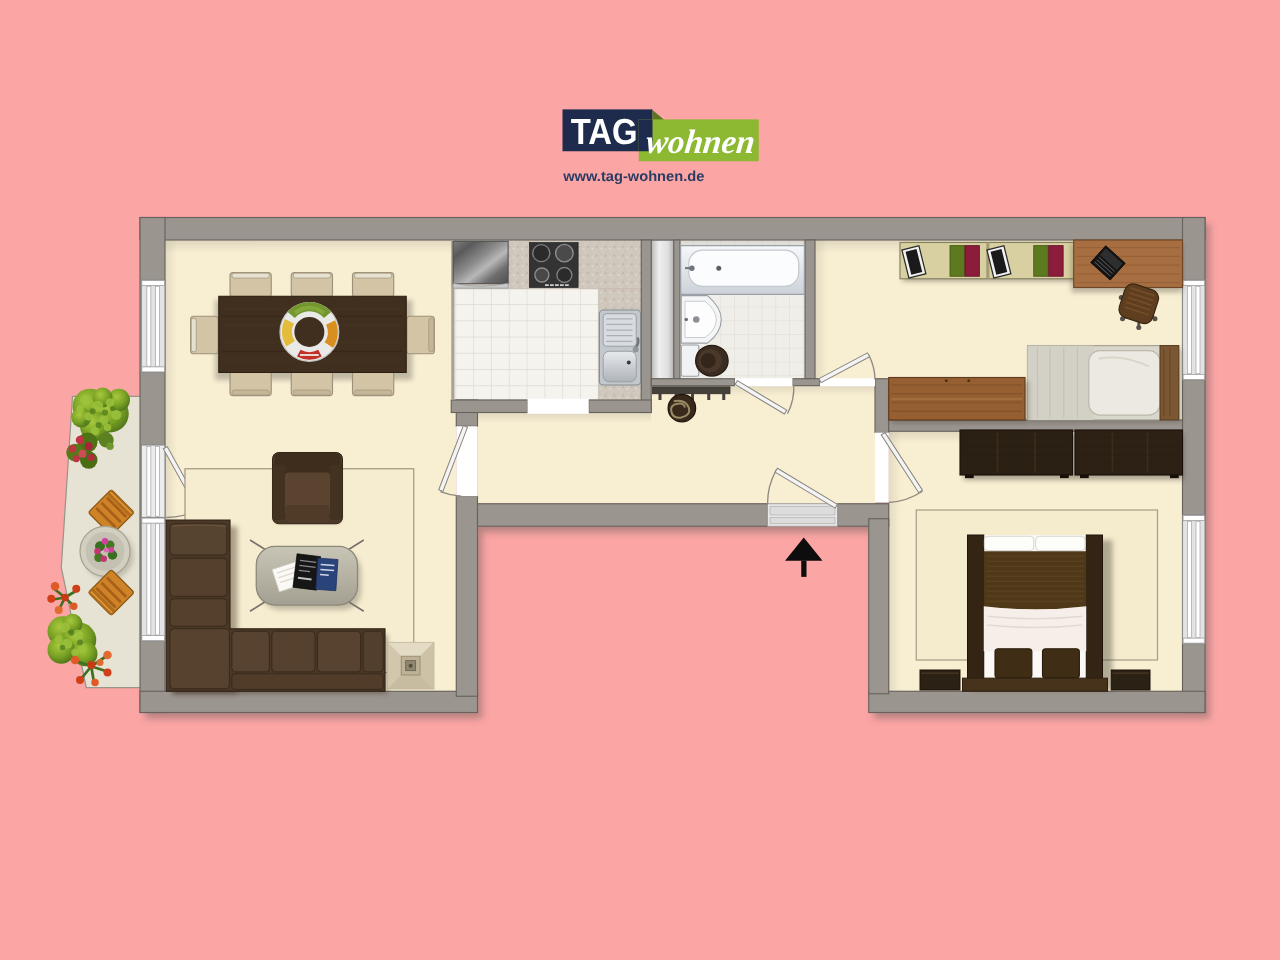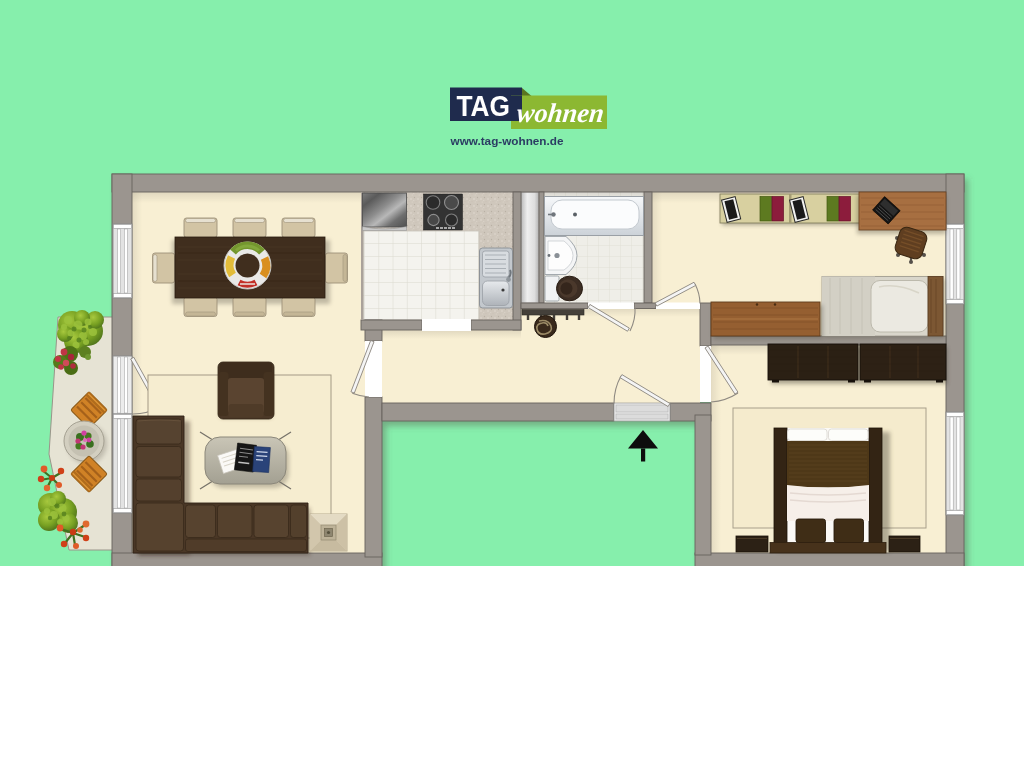--- a/index.html
+++ b/index.html
@@ -1,16 +1,16 @@
 <!DOCTYPE html>
 <html><head>
 <meta charset="utf-8">
 <style>
 html,body{margin:0;padding:0;background:#fff;}
-#page{position:relative;width:1024px;height:566px;background:#86efac;overflow:hidden;
+#page{position:relative;width:1024px;height:768px;background:#fca5a5;overflow:hidden;
 font-family:"Liberation Sans", sans-serif;}
 </style>
 </head>
 <body>
 <div id="page">
 <svg width="1024" height="768" viewBox="0 0 1024 768" xmlns="http://www.w3.org/2000/svg">
 <defs>
   <filter id="blur3" x="-20%" y="-20%" width="140%" height="140%">
           <feGaussianBlur stdDeviation="3"></feGaussianBlur>
         </filter>

